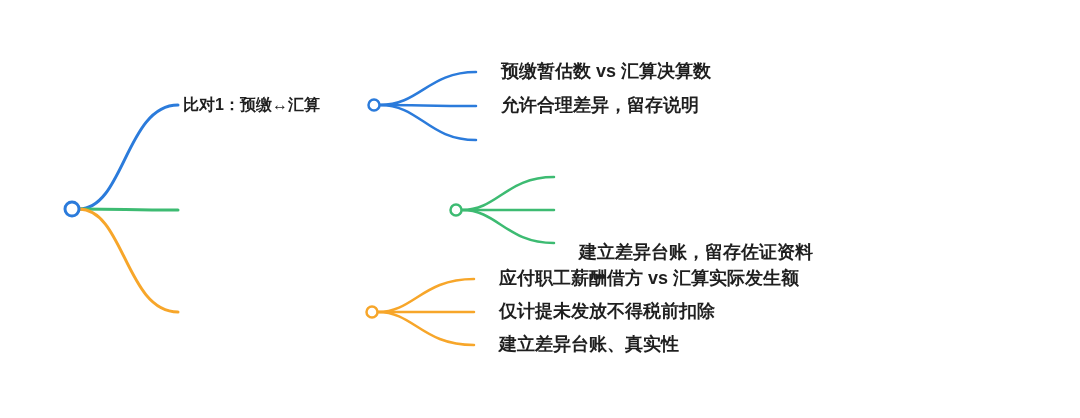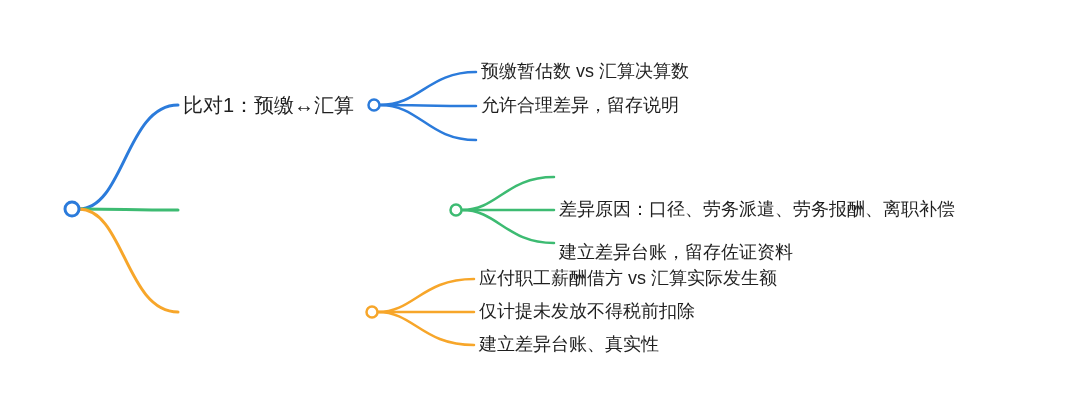--- a/index.html
+++ b/index.html
@@ -23,26 +23,27 @@
   }
   .node {
     position: absolute;
     transform: translateY(-50%);
     white-space: nowrap;
     color: #1f1f1f;
     line-height: 1.2;
     cursor: default;
   }
   .branch-label {
-    font-size: 20px;
-    font-weight: normal;
+    font-size: 16px;
+    font-weight: bold;
   }
   .leaf {
     font-size: 18px;
-    font-weight: normal;
+    font-weight: bold;
+    margin-left: 20px;
   }
 </style>
 </head>
 <body>
 
 <div class="stage">
 
   <svg width="1080" height="418" viewBox="0 0 1080 418">
     <g fill="none" stroke-linecap="round">
 
@@ -67,20 +68,19 @@
     <circle cx="374" cy="105" r="5.5" fill="#ffffff" stroke-width="2.5" stroke="#2b7bdb"></circle>
     <circle cx="456" cy="210" r="5.5" fill="#ffffff" stroke-width="2.5" stroke="#3dbb72"></circle>
     <circle cx="372" cy="312" r="5.5" fill="#ffffff" stroke-width="2.5" stroke="#f7a62a"></circle>
   </svg>
 
   <div class="node branch-label" style="left:183px; top:105px">比对1：预缴↔汇算</div>
 
   <div class="node leaf" style="left:481px; top:72px">预缴暂估数 vs 汇算决算数</div>
   <div class="node leaf" style="left:481px; top:106px">允许合理差异，留存说明</div>
 
-  <div class="node leaf" style="left:559px; top:210px">差异原因：口径、劳务派遣、劳务报酬、离职补偿</div>
   <div class="node leaf" style="left:559px; top:253px">建立差异台账，留存佐证资料</div>
 
   <div class="node leaf" style="left:479px; top:279px">应付职工薪酬借方 vs 汇算实际发生额</div>
   <div class="node leaf" style="left:479px; top:312px">仅计提未发放不得税前扣除</div>
   <div class="node leaf" style="left:479px; top:345px">建立差异台账、真实性</div>
 
 </div>
 
 </body></html>

